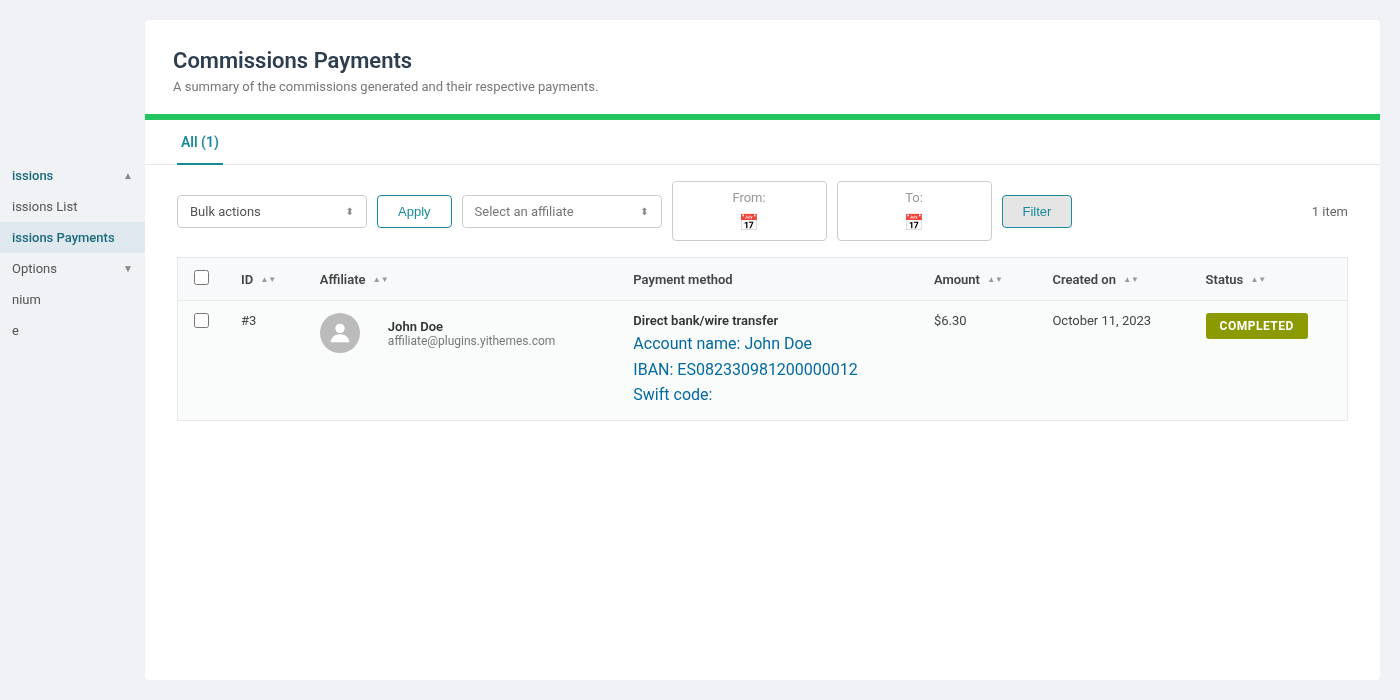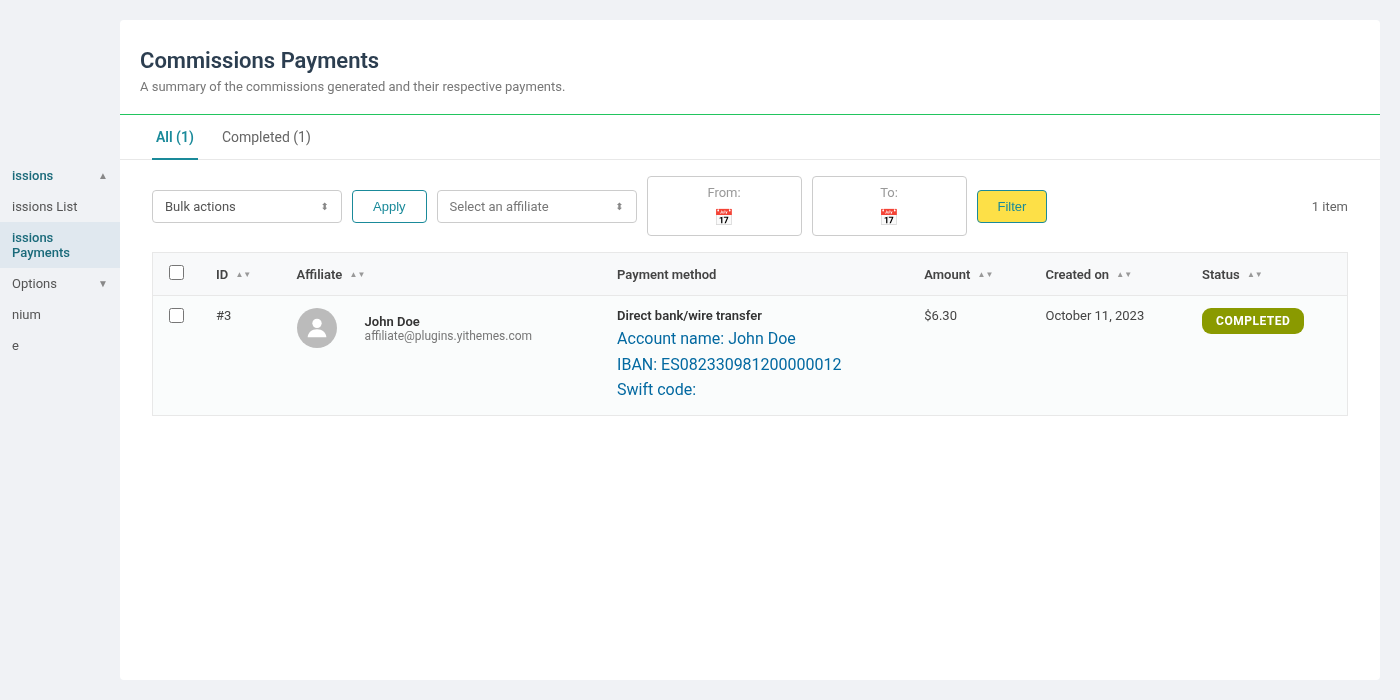--- a/index.html
+++ b/index.html
@@ -7,21 +7,21 @@
       font-family: -apple-system, BlinkMacSystemFont, 'Segoe UI', Roboto, sans-serif;
       background: #f0f2f5;
       display: flex;
       min-height: 700px;
       font-size: 14px;
       color: #333;
     }
 
     
     .sidebar {
-      width: 120px;
+      width: 145px;
       background: #f0f2f5;
       padding-top: 160px;
       flex-shrink: 0;
     }
     .sidebar-item {
       padding: 8px 12px;
       font-size: 13px;
       color: #555;
       cursor: pointer;
       position: relative;
@@ -48,22 +48,22 @@
     
     .main {
       flex: 1;
       background: white;
       margin: 20px 20px 20px 0;
       border-radius: 4px;
       overflow: hidden;
     }
 
     .page-header {
-      padding: 28px 20px 20px;
-      border-bottom: 1px solid #22c55e;
+      padding: 28px 28px 20px;
+      border-bottom: 6px solid #22c55e;
     }
     .page-title {
       font-size: 22px;
       font-weight: 600;
       color: #2c3e50;
       margin-bottom: 6px;
     }
     .page-subtitle {
       font-size: 13px;
       color: #777;
@@ -149,21 +149,21 @@
       padding: 8px 12px;
       background: white;
       min-width: 155px;
       gap: 8px;
       font-size: 13px;
       color: #999;
       flex-direction: column;
     }
     .filter-btn {
       border: 1.5px solid #1a8a9a;
-      background: #fde047;
+      background: #e5e5e5;
       color: #1a8a9a;
       padding: 8px 20px;
       border-radius: 4px;
       cursor: pointer;
       font-size: 13px;
       font-weight: 500;
     }
     .item-count {
       margin-left: auto;
       font-size: 13px;
@@ -266,21 +266,21 @@
       color: #0369a1;
       font-size: 16px;
       line-height: 1.6;
     }
 
     
     .status-completed {
       background: #8a9a00;
       color: white;
       padding: 6px 14px;
-      border-radius: 9px;
+      border-radius: 3px;
       font-size: 12px;
       font-weight: 700;
       letter-spacing: 0.5px;
       white-space: nowrap;
       display: inline-block;
     }
 
     
     .chevron {
       font-size: 10px;
@@ -321,23 +321,20 @@
 
 <div class="main">
   <div class="page-header">
     <h1 class="page-title">Commissions Payments</h1>
     <p class="page-subtitle">A summary of the commissions generated and their respective payments.</p>
   </div>
 
   <div class="tabs">
     <div class="tab active">
       <span>All (1)</span>
-    </div>
-    <div class="tab">
-      <span>Completed (1)</span>
     </div>
   </div>
 
   <div class="toolbar">
     <div class="bulk-actions-select">
       <span>Bulk actions</span>
       <span class="chevron">⬍</span>
     </div>
     <button class="apply-btn">Apply</button>
     <div class="affiliate-select">

